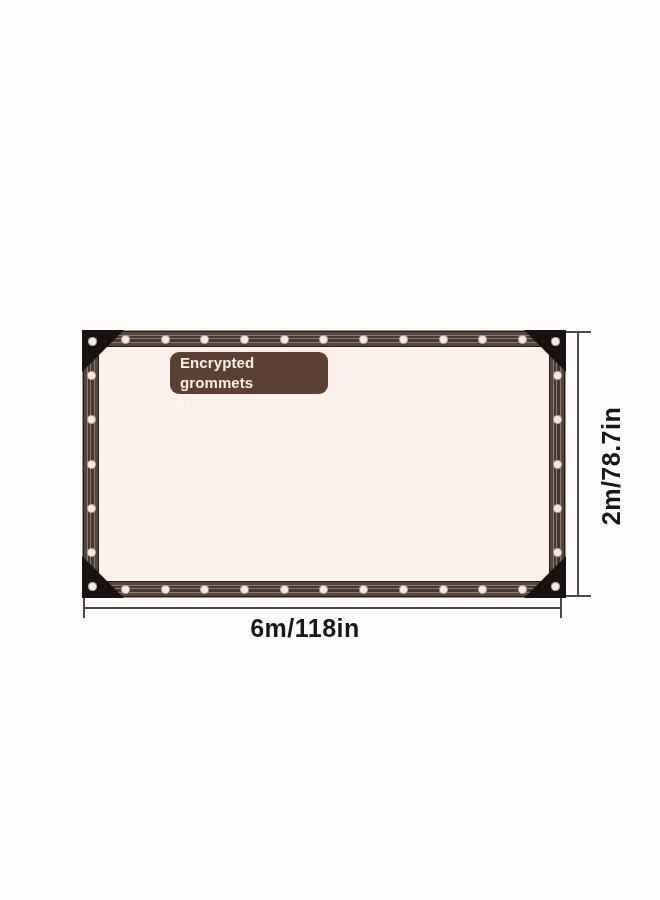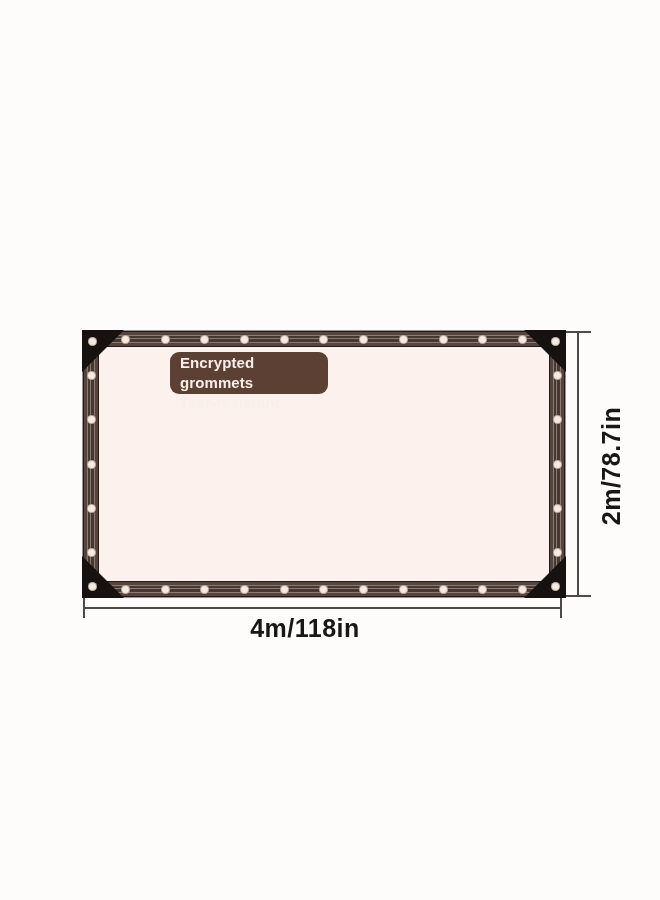--- a/index.html
+++ b/index.html
@@ -243,18 +243,18 @@
     </div>
 
     <div class="feature-label">
       <div>Encrypted grommets</div>
       <div>Tear-resistant</div>
     </div>
 
   </div>
 
   <div class="dim-line dim-line-h"></div>
-  <div class="dim-text dim-text-width">4m/118in</div>
+  <div class="dim-text dim-text-width">6m/118in</div>
 
   <div class="dim-line dim-line-v"></div>
   <div class="dim-text dim-text-height">2m/78.7in</div>
 
 </div>
 
 </body></html>

